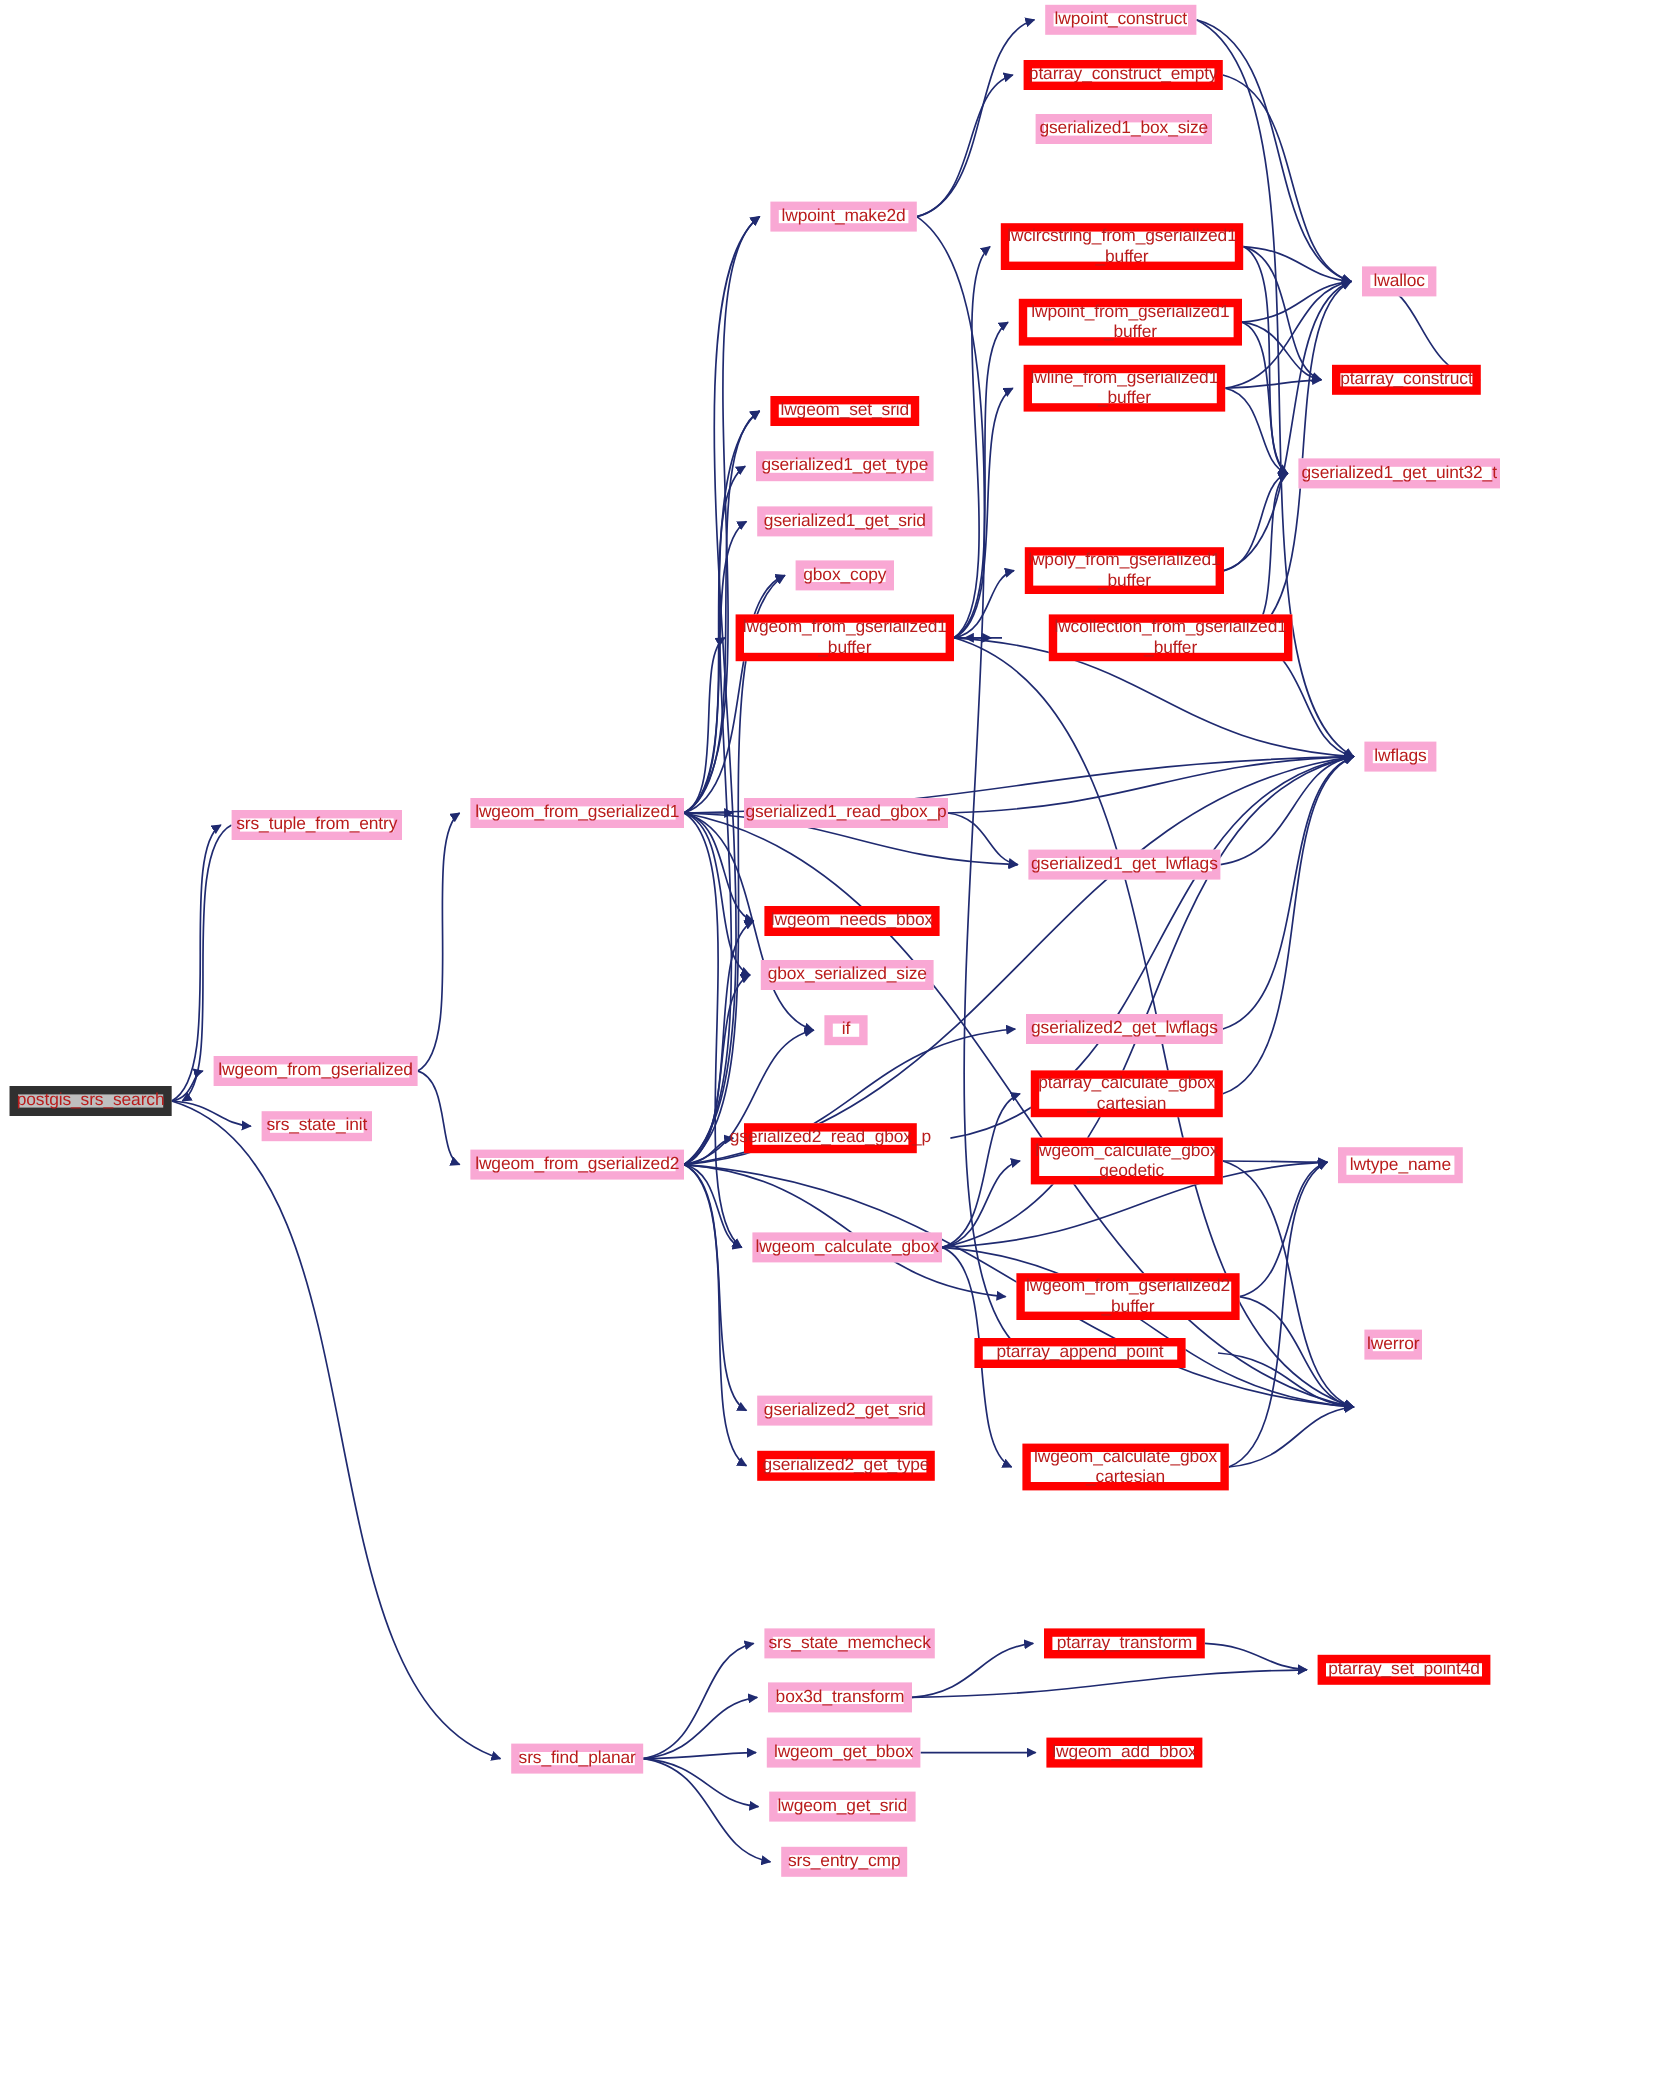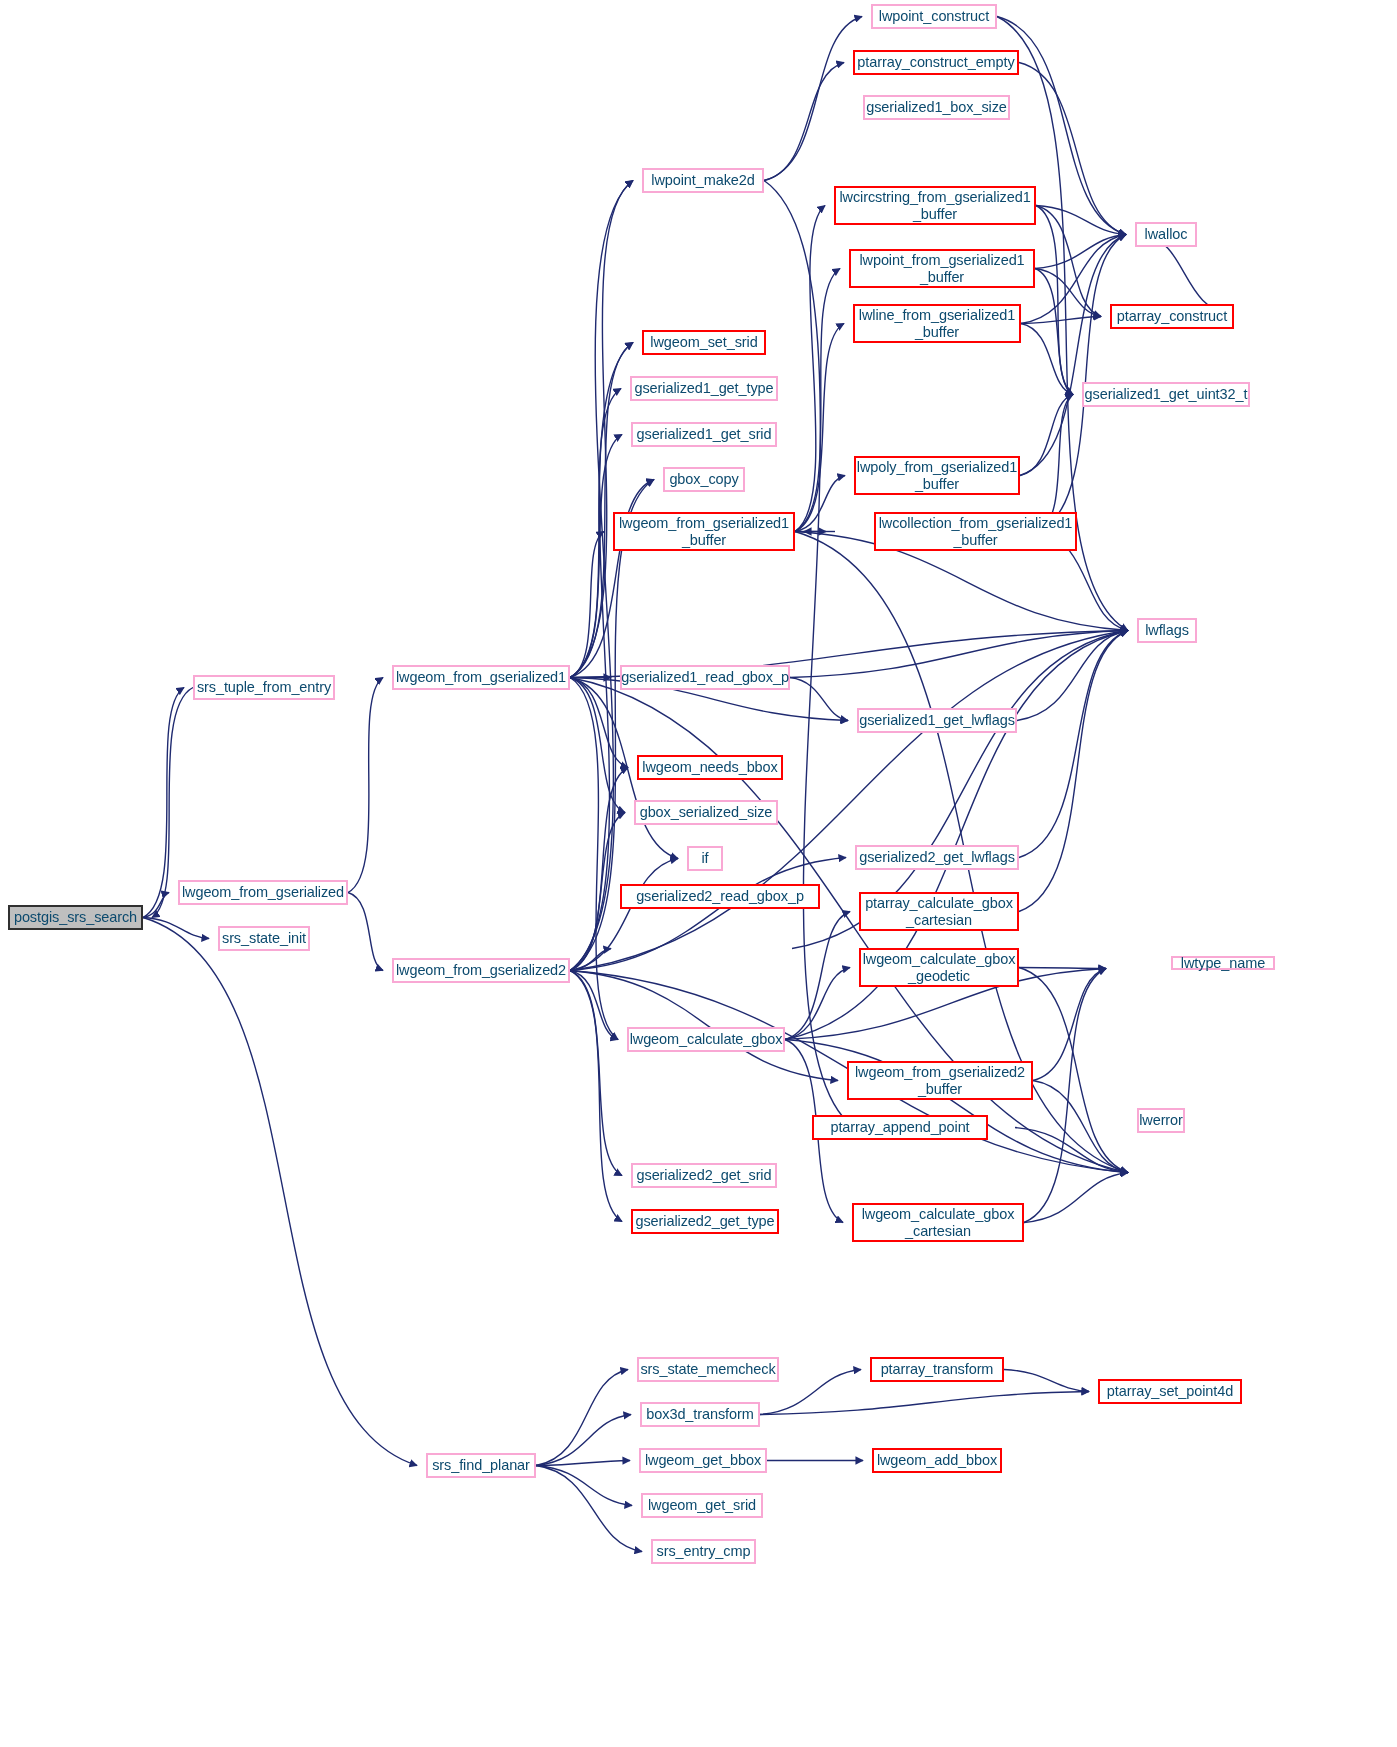--- a/index.html
+++ b/index.html
@@ -22,29 +22,29 @@
     left: 0;
     top: 0;
     width: 1397px;
     height: 1747px;
     pointer-events: none;
   }
   .node {
     position: absolute;
     box-sizing: border-box;
     background: #ffffff;
-    border: 2px solid #f9a8d4;
+    border: 7px solid #f9a8d4;
     display: flex;
     align-items: center;
     justify-content: center;
     text-align: center;
     font-family: "Liberation Sans", sans-serif;
     font-size: 14.5px;
     line-height: 1.12;
-    color: #0c4a6e;
+    color: #b91c1c;
     white-space: pre;
     letter-spacing: -0.1px;
   }
   .node.red {
     border-color: #ff0000;
   }
   .node.root {
     background: #bfbfbf;
     border-color: #303030;
   }
@@ -166,21 +166,21 @@
       <div class="node red" style="left: 642px; top: 330px; width: 124px; height: 25px;">lwgeom_set_srid</div>
       <div class="node" style="left: 630px; top: 376px; width: 148px; height: 25px;">gserialized1_get_type</div>
       <div class="node" style="left: 631px; top: 422px; width: 146px; height: 25px;">gserialized1_get_srid</div>
       <div class="node" style="left: 663px; top: 467px; width: 82px; height: 25px;">gbox_copy</div>
       <div class="node red" style="left: 613px; top: 512px; width: 182px; height: 39px;">lwgeom_from_gserialized1
 _buffer</div>
       <div class="node" style="left: 620px; top: 665px; width: 170px; height: 25px;">gserialized1_read_gbox_p</div>
       <div class="node red" style="left: 637px; top: 755px; width: 146px; height: 25px;">lwgeom_needs_bbox</div>
       <div class="node" style="left: 634px; top: 800px; width: 144px; height: 25px;">gbox_serialized_size</div>
       <div class="node" style="left: 687px; top: 846px; width: 36px; height: 25px;">if</div>
-      <div class="node red" style="left: 620px; top: 884px; width: 200px; height: 25px;">gserialized2_read_gbox_p</div>
+      <div class="node red" style="left: 620px; top: 936px; width: 144px; height: 25px;">gserialized2_read_gbox_p</div>
       <div class="node" style="left: 627px; top: 1027px; width: 158px; height: 25px;">lwgeom_calculate_gbox</div>
       <div class="node" style="left: 631px; top: 1163px; width: 146px; height: 25px;">gserialized2_get_srid</div>
       <div class="node red" style="left: 631px; top: 1209px; width: 148px; height: 25px;">gserialized2_get_type</div>
       <div class="node" style="left: 637px; top: 1357px; width: 142px; height: 25px;">srs_state_memcheck</div>
       <div class="node" style="left: 640px; top: 1402px; width: 120px; height: 25px;">box3d_transform</div>
       <div class="node" style="left: 639px; top: 1448px; width: 128px; height: 25px;">lwgeom_get_bbox</div>
       <div class="node" style="left: 641px; top: 1493px; width: 122px; height: 25px;">lwgeom_get_srid</div>
       <div class="node" style="left: 651px; top: 1539px; width: 105px; height: 25px;">srs_entry_cmp</div>
       <div class="node" style="left: 871px; top: 4px; width: 126px; height: 25px;">lwpoint_construct</div>
       <div class="node red" style="left: 853px; top: 50px; width: 166px; height: 25px;">ptarray_construct_empty</div>
@@ -205,17 +205,17 @@
 _buffer</div>
       <div class="node red" style="left: 812px; top: 1115px; width: 176px; height: 25px;">ptarray_append_point</div>
       <div class="node red" style="left: 852px; top: 1203px; width: 172px; height: 39px;">lwgeom_calculate_gbox
 _cartesian</div>
       <div class="node red" style="left: 870px; top: 1357px; width: 134px; height: 25px;">ptarray_transform</div>
       <div class="node red" style="left: 872px; top: 1448px; width: 130px; height: 25px;">lwgeom_add_bbox</div>
       <div class="node" style="left: 1135px; top: 222px; width: 62px; height: 25px;">lwalloc</div>
       <div class="node red" style="left: 1110px; top: 304px; width: 124px; height: 25px;">ptarray_construct</div>
       <div class="node" style="left: 1082px; top: 382px; width: 168px; height: 25px;">gserialized1_get_uint32_t</div>
       <div class="node" style="left: 1137px; top: 618px; width: 60px; height: 25px;">lwflags</div>
-      <div class="node" style="left: 1171px; top: 956px; width: 104px; height: 14px;">lwtype_name</div>
+      <div class="node" style="left: 1115px; top: 956px; width: 104px; height: 30px;">lwtype_name</div>
       <div class="node" style="left: 1137px; top: 1108px; width: 48px; height: 25px;">lwerror</div>
       <div class="node red" style="left: 1098px; top: 1379px; width: 144px; height: 25px;">ptarray_set_point4d</div>
     </div>
 </div>
 
 </body></html>

